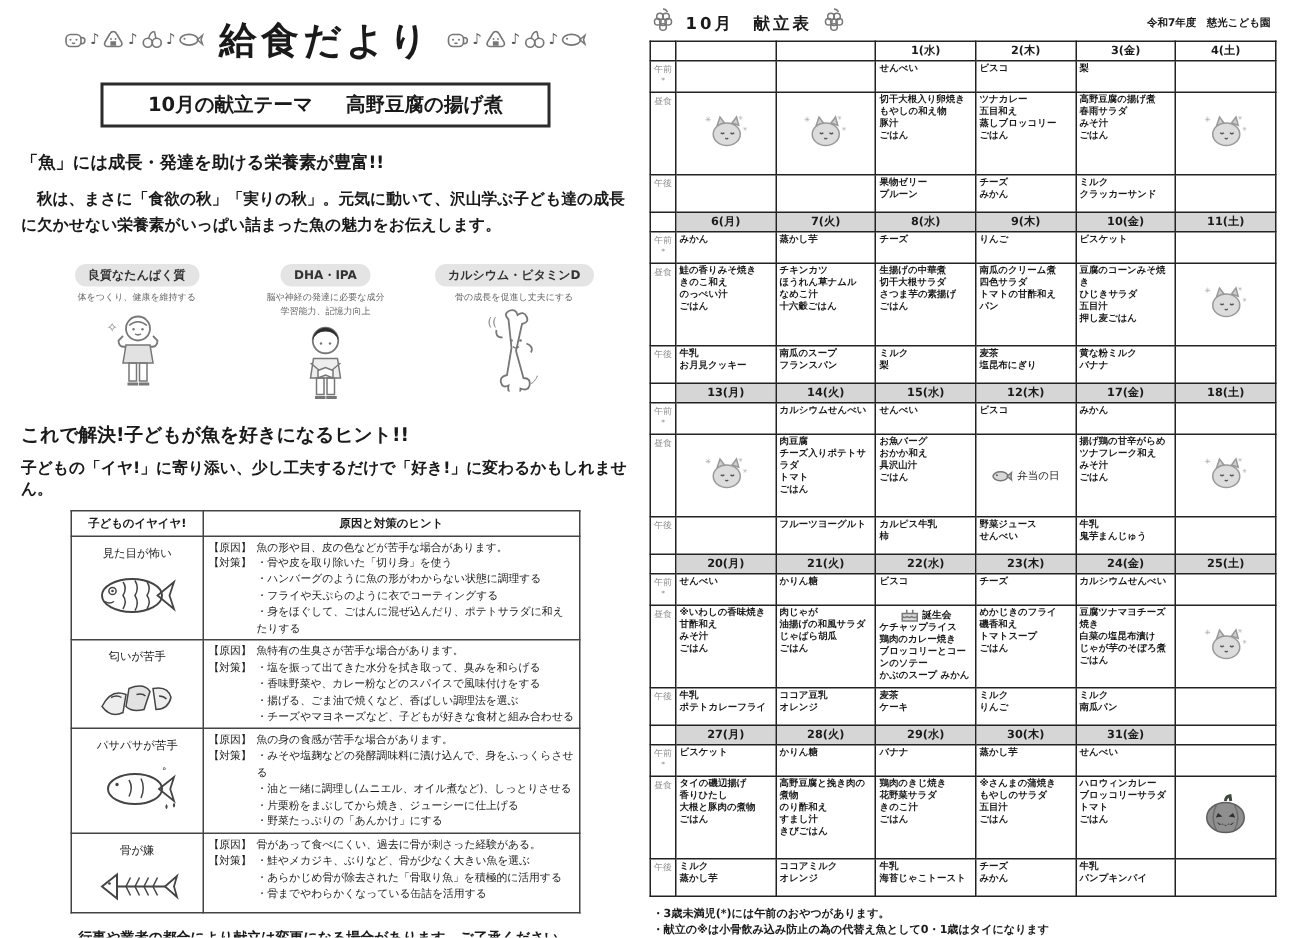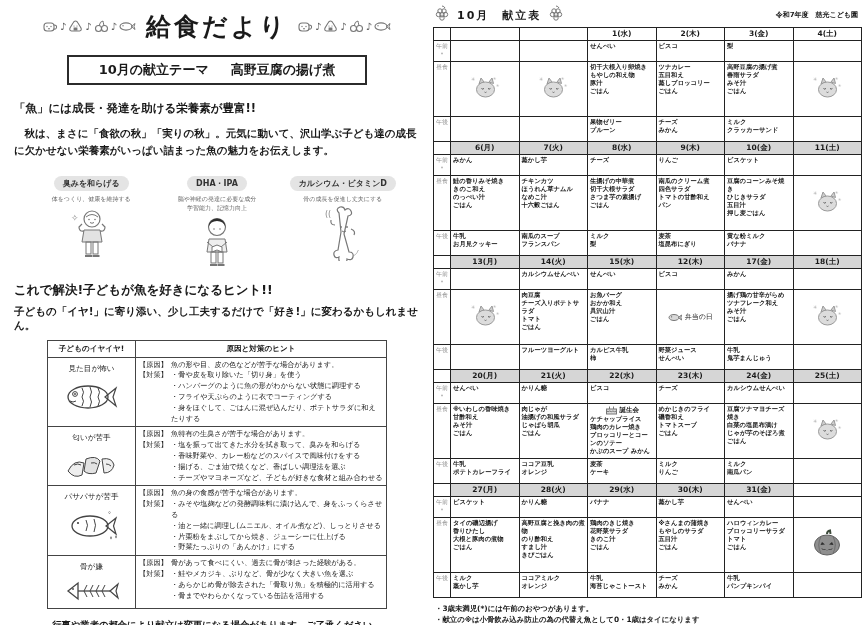--- a/index.html
+++ b/index.html
@@ -4,21 +4,21 @@
 <style>
   * { box-sizing: border-box; margin: 0; padding: 0; }
   html,body { width:862px; height:625px; }
   body {
     font-family:"DejaVu Sans","Liberation Sans",sans-serif;
     background:#ffffff; color:#1a1a1a;
     display:flex; overflow:hidden;
   }
   .page { height:625px; overflow:hidden; }
   .page-left  { width:430px; padding:6px 10px 0 14px; }
-  .page-right { width:432px; padding:3px 0 0 3px; }
+  .page-right { width:432px; padding:3px 11px 0 3px; }
 
   
   .lp-header { display:flex; align-items:center; justify-content:center; gap:4px; margin-top:4px; }
   .lp-title { font-size:25px; font-weight:bold; letter-spacing:3px; margin:0 6px; }
   .deco { display:flex; align-items:center; gap:2px; }
   .deco .note { font-size:10px; color:#555; }
   .deco svg { display:block; }
 
   .theme-box {
     border:2px solid #2b2b2b; width:300px; margin:12px auto 2px;
@@ -166,21 +166,21 @@
   </div>
 
   <div class="theme-box">
     <span>10月の献立テーマ</span><span class="theme-gap"></span><span>高野豆腐の揚げ煮</span>
   </div>
 
   <div class="intro-heading">「魚」には成長・発達を助ける栄養素が豊富!!</div>
   <div class="intro-body">　秋は、まさに「食欲の秋」「実りの秋」。元気に動いて、沢山学ぶ子ども達の成長に欠かせない栄養素がいっぱい詰まった魚の魅力をお伝えします。</div>
 
   <div class="nutrients" id="nutrients">
-      <div class="nutrient"><div class="pill">臭みを和らげる</div><div class="ndesc">体をつくり、健康を維持する</div><div class="nchar">
+      <div class="nutrient"><div class="pill">良質なたんぱく質</div><div class="ndesc">体をつくり、健康を維持する</div><div class="nchar">
           <span style="display: inline-flex;">
             <svg width="52" height="56" viewBox="0 0 52 56">
               <text x="6" y="16" font-size="9" fill="#888">✧</text>
               <circle cx="27" cy="14" r="8" fill="none" stroke="#777" stroke-width="1.2"></circle>
               <path d="M21 12 q6 -5 12 0" fill="none" stroke="#777"></path>
               <circle cx="24" cy="14.5" r=".8" fill="#777"></circle>
               <circle cx="30" cy="14.5" r=".8" fill="#777"></circle>
               <path d="M25 17.5 q2 1.5 4 0" fill="none" stroke="#777"></path>
               <path d="M19 25 h16 l2 12 h-20 Z" fill="#e2e2e2" stroke="#777"></path>
               <path d="M19 26 q-5 1 -5 -4 l3 -3 M35 26 q5 1 5 -4 l-3 -3" fill="none" stroke="#777" stroke-width="1.2"></path>

